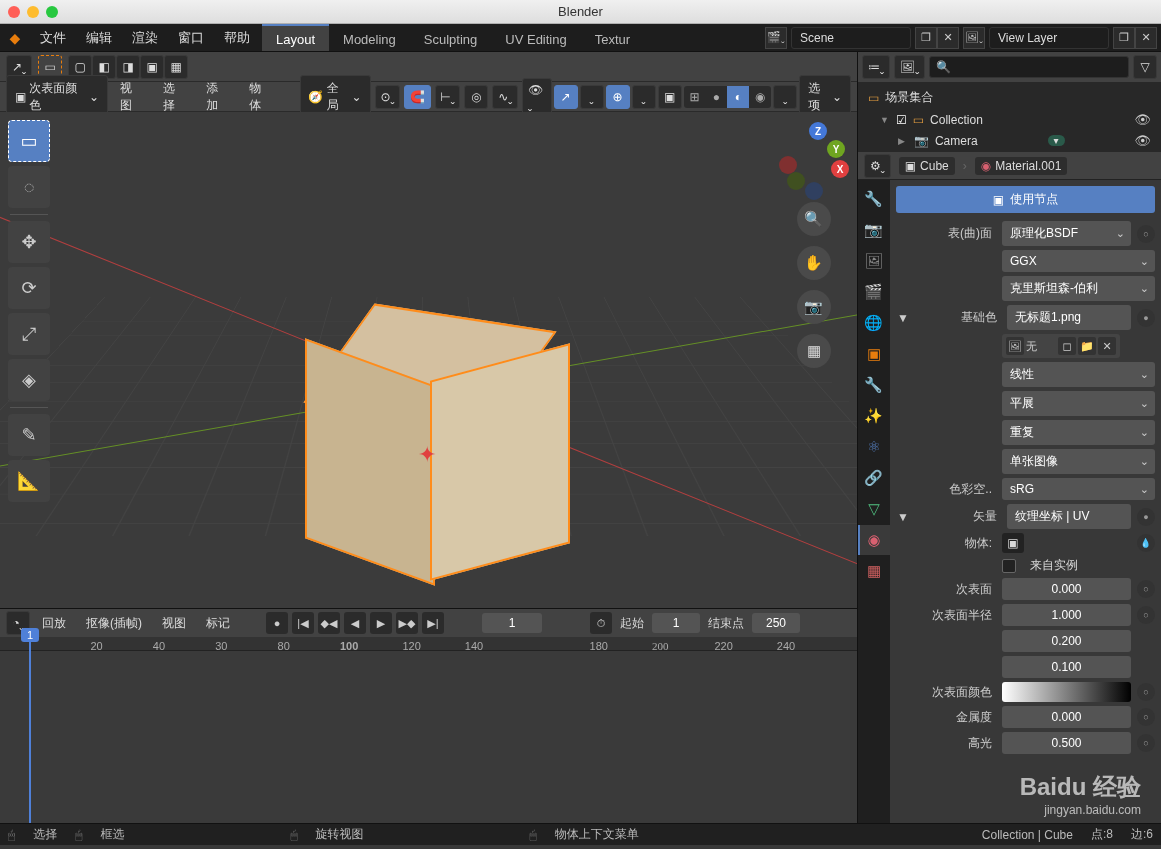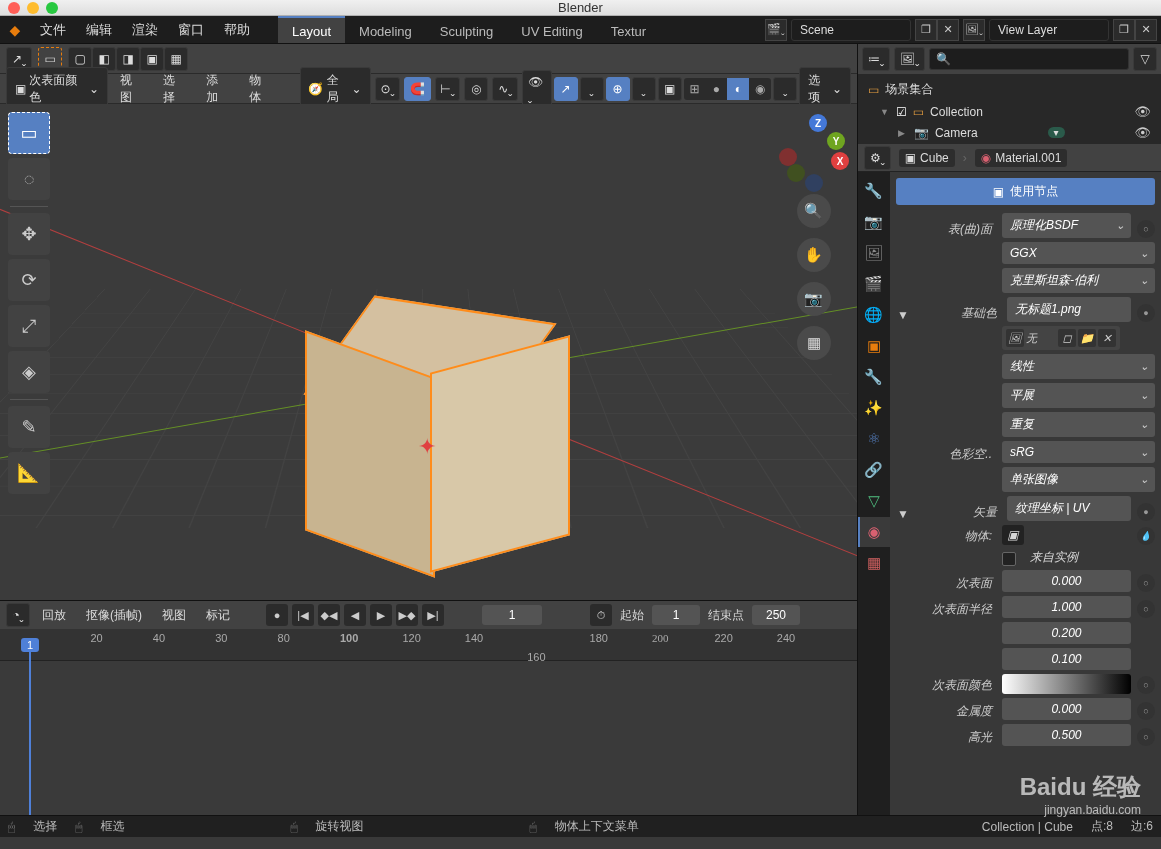--- a/index.html
+++ b/index.html
@@ -1,27 +1,27 @@
 <!DOCTYPE html>
 <html><head>
 <meta charset="utf-8">
 <style>
 *{box-sizing:border-box;margin:0;padding:0;font-family:-apple-system,BlinkMacSystemFont,sans-serif;font-size:12px;user-select:none;}
 body{width:1161px;height:849px;background:#393939;color:#d8d8d8;overflow:hidden;position:relative;}
-.titlebar{height:16px;background:linear-gradient(#f0f0f0,#dedede);display:flex;align-items:center;padding:0 8px;color:#555;position:relative;border-bottom:1px solid #b0b0b0;}
+.titlebar{height:24px;background:linear-gradient(#f0f0f0,#dedede);display:flex;align-items:center;padding:0 8px;color:#555;position:relative;border-bottom:1px solid #b0b0b0;}
 .traffic{display:flex;gap:7px;}
 .tl{width:12px;height:12px;border-radius:50%;}
 .tl.r{background:#ff5f57;}
 .tl.y{background:#febc2e;}
 .tl.g{background:#28c840;}
 .titlebar .t{position:absolute;left:50%;transform:translateX(-50%);font-size:13px;color:#333;}
 .topbar{height:28px;background:#1d1d1d;display:flex;align-items:center;border-bottom:1px solid #111;}
 .blender-logo{width:26px;height:26px;display:flex;align-items:center;justify-content:center;color:#e87d0d;font-size:14px;margin:0 2px;}
 .menu-item{padding:5px 10px;color:#ddd;cursor:pointer;font-size:13px;}
-.workspace-tabs{display:flex;margin-left:18px;height:100%;}
+.workspace-tabs{display:flex;margin-left:2px;height:100%;}
 .ws-tab{padding:6px 14px;color:#bbb;cursor:pointer;font-size:13px;border-top:2px solid transparent;}
 .ws-tab.active{background:#424242;border-top-color:#5680c2;color:#fff;}
 .scene-group{display:flex;align-items:center;margin-left:auto;gap:4px;padding-right:4px;}
 .scene-field{background:#1d1d1d;border:1px solid #333;color:#ddd;padding:3px 8px;border-radius:3px;min-width:120px;}
 .scene-btns{display:flex;gap:0;}
 .sq-btn{width:22px;height:22px;background:#2b2b2b;border:1px solid #444;display:flex;align-items:center;justify-content:center;color:#ccc;cursor:pointer;font-size:11px;}
 .main-area{display:flex;height:calc(100% - 28px - 28px - 22px);}
 .viewport-col{flex:1;display:flex;flex-direction:column;min-width:0;}
 .vp-header{height:30px;background:#424242;display:flex;align-items:center;padding:0 6px;gap:6px;border-bottom:1px solid #2a2a2a;}
 .vp-header-right{height:30px;background:#424242;display:flex;align-items:center;padding:0 6px;gap:4px;border-bottom:1px solid #2a2a2a;}
@@ -56,21 +56,21 @@
 .gizmo-btn{width:34px;height:34px;background:#4a4a4a;border-radius:50%;display:flex;align-items:center;justify-content:center;color:#ddd;cursor:pointer;font-size:15px;}
 .cursor-star{position:absolute;left:418px;top:330px;color:#e04040;font-size:22px;}
 .right-strip-top{height:30px;margin-left:auto;display:flex;align-items:center;gap:2px;}
 .shade-grp{display:flex;background:#2b2b2b;border-radius:3px;overflow:hidden;}
 .shade-btn{width:24px;height:22px;display:flex;align-items:center;justify-content:center;color:#aaa;cursor:pointer;font-size:12px;}
 .shade-btn.active{background:#5680c2;color:#fff;}
 .timeline{height:215px;background:#303030;border-top:1px solid #111;display:flex;flex-direction:column;}
 .tl-header{height:28px;background:#424242;display:flex;align-items:center;padding:0 6px;gap:4px;}
 .tl-play{width:22px;height:22px;background:#2b2b2b;border-radius:3px;display:flex;align-items:center;justify-content:center;color:#ccc;cursor:pointer;font-size:11px;}
 .tl-frame-field{background:#545454;border-radius:3px;padding:3px 10px;min-width:60px;text-align:center;color:#fff;}
-.tl-ruler{height:32px;background:#333;display:flex;position:relative;border-bottom:1px solid #222;}
+.tl-ruler{height:14px;background:#333;display:flex;position:relative;border-bottom:1px solid #222;}
 .tl-tick{position:absolute;color:#aaa;font-size:11px;top:3px;}
 .tl-track{flex:1;background:#3a3a3a;position:relative;}
 .tl-playhead{position:absolute;left:29px;top:-22px;height:calc(100% + 22px);width:2px;background:#4f80d8;}
 .tl-playhead::before{content:attr(data-frame);position:absolute;top:-1px;left:-8px;background:#4f80d8;color:#fff;padding:1px 6px;border-radius:3px;font-size:11px;}
 .right-panel{width:304px;background:#303030;border-left:1px solid #111;display:flex;flex-direction:column;}
 .outliner-hdr{height:30px;background:#424242;display:flex;align-items:center;padding:0 4px;gap:4px;}
 .outliner-search{flex:1;background:#1d1d1d;border:1px solid #333;border-radius:3px;padding:3px 6px;color:#999;display:flex;align-items:center;gap:4px;}
 .outliner-body{background:#282828;padding:4px 0;font-size:12px;max-height:70px;overflow:hidden;}
 .ol-row{padding:3px 10px;display:flex;align-items:center;gap:6px;color:#ddd;cursor:pointer;}
 .ol-row .tw{color:#888;font-size:9px;width:10px;}
@@ -78,21 +78,21 @@
 .ol-icon{color:#e8a040;font-size:12px;}
 .props-area{flex:1;display:flex;overflow:hidden;}
 .props-hdr{height:28px;background:#424242;display:flex;align-items:center;padding:0 6px;gap:8px;border-bottom:1px solid #222;}
 .props-hdr .link-badge{background:#2d2d2d;border-radius:3px;padding:2px 6px;display:flex;align-items:center;gap:4px;color:#ddd;font-size:12px;}
 .prop-tabs{width:32px;background:#1f1f1f;display:flex;flex-direction:column;padding:4px 0;gap:1px;}
 .prop-tab{width:32px;height:30px;display:flex;align-items:center;justify-content:center;color:#888;cursor:pointer;font-size:15px;position:relative;}
 .prop-tab.active{background:#3a3a3a;color:#fff;}
 .prop-tab.active::before{content:"";position:absolute;left:0;top:0;bottom:0;width:2px;background:#5680c2;}
 .prop-tab.mat{color:#d86070;}
 .prop-content{flex:1;background:#383838;overflow-y:auto;padding:6px;}
-.prop-row{display:flex;align-items:flex-end;gap:6px;margin-bottom:4px;font-style:italic;}
+.prop-row{display:flex;align-items:center;gap:6px;margin-bottom:4px;}
 .prop-lbl{width:100px;text-align:right;color:#ccc;font-size:12px;padding-right:4px;}
 .prop-val{flex:1;background:#545454;border-radius:3px;padding:4px 8px;color:#fff;font-size:12px;display:flex;align-items:center;justify-content:center;position:relative;text-align:center;}
 .prop-val.dd::after{content:"⌄";position:absolute;right:6px;color:#ccc;font-size:11px;}
 .prop-val.left{justify-content:flex-start;}
 .dot-btn{width:18px;height:18px;border-radius:50%;background:#333;display:flex;align-items:center;justify-content:center;color:#999;font-size:9px;cursor:pointer;}
 .use-nodes{background:#5680c2;color:#fff;border-radius:3px;padding:5px;text-align:center;margin-bottom:8px;cursor:pointer;display:flex;align-items:center;justify-content:center;gap:6px;}
 .expand-arrow{color:#ccc;width:14px;text-align:center;}
 .img-chip{background:#444;border-radius:3px;padding:3px 4px;display:flex;gap:2px;}
 .img-chip span{width:18px;height:18px;display:flex;align-items:center;justify-content:center;background:#333;border-radius:2px;color:#ccc;font-size:11px;cursor:pointer;}
 .num-grad{background:linear-gradient(90deg,#fff,#000);height:20px;border-radius:3px;flex:1;}
@@ -373,26 +373,26 @@
           </div>
           <div class="prop-row">
             <span class="prop-lbl"></span>
             <div class="prop-val dd left">平展</div>
           </div>
           <div class="prop-row">
             <span class="prop-lbl"></span>
             <div class="prop-val dd left">重复</div>
           </div>
           <div class="prop-row">
+            <span class="prop-lbl"></span>
+            <div class="prop-val dd left">单张图像</div>
+          </div>
+          <div class="prop-row">
             <span class="prop-lbl">色彩空..</span>
             <div class="prop-val dd left">sRG</div>
-          </div>
-          <div class="prop-row">
-            <span class="prop-lbl"></span>
-            <div class="prop-val dd left">单张图像</div>
           </div>
           <div class="prop-row">
             <span class="expand-arrow">▼</span>
             <span class="prop-lbl" style="width:85px">矢量</span>
             <div class="prop-val left">纹理坐标 | UV</div>
             <div class="dot-btn">●</div>
           </div>
           <div class="prop-row">
             <span class="prop-lbl">物体:</span>
             <div style="width:22px;height:20px;background:#222;border-radius:3px;display:flex;align-items:center;justify-content:center">▣</div>

